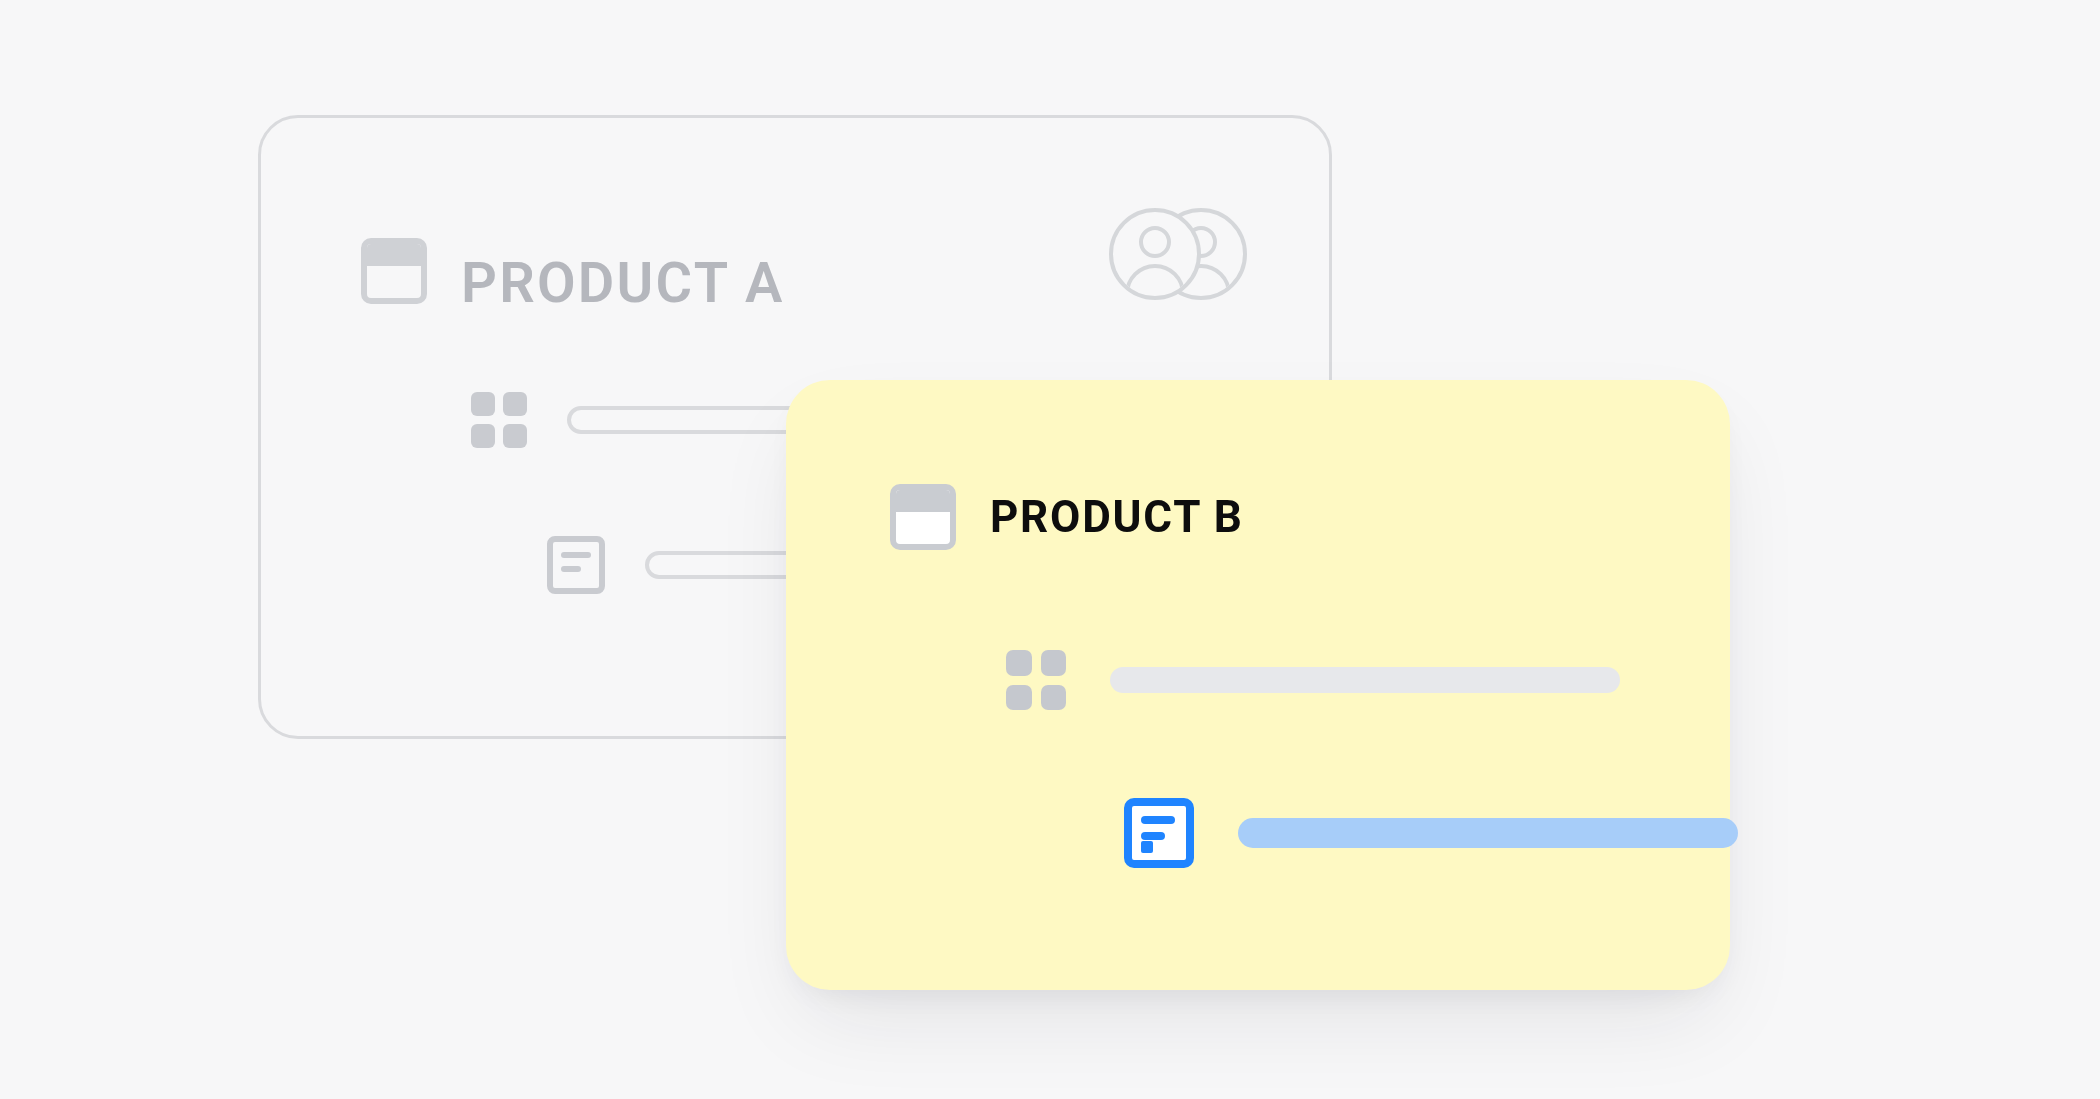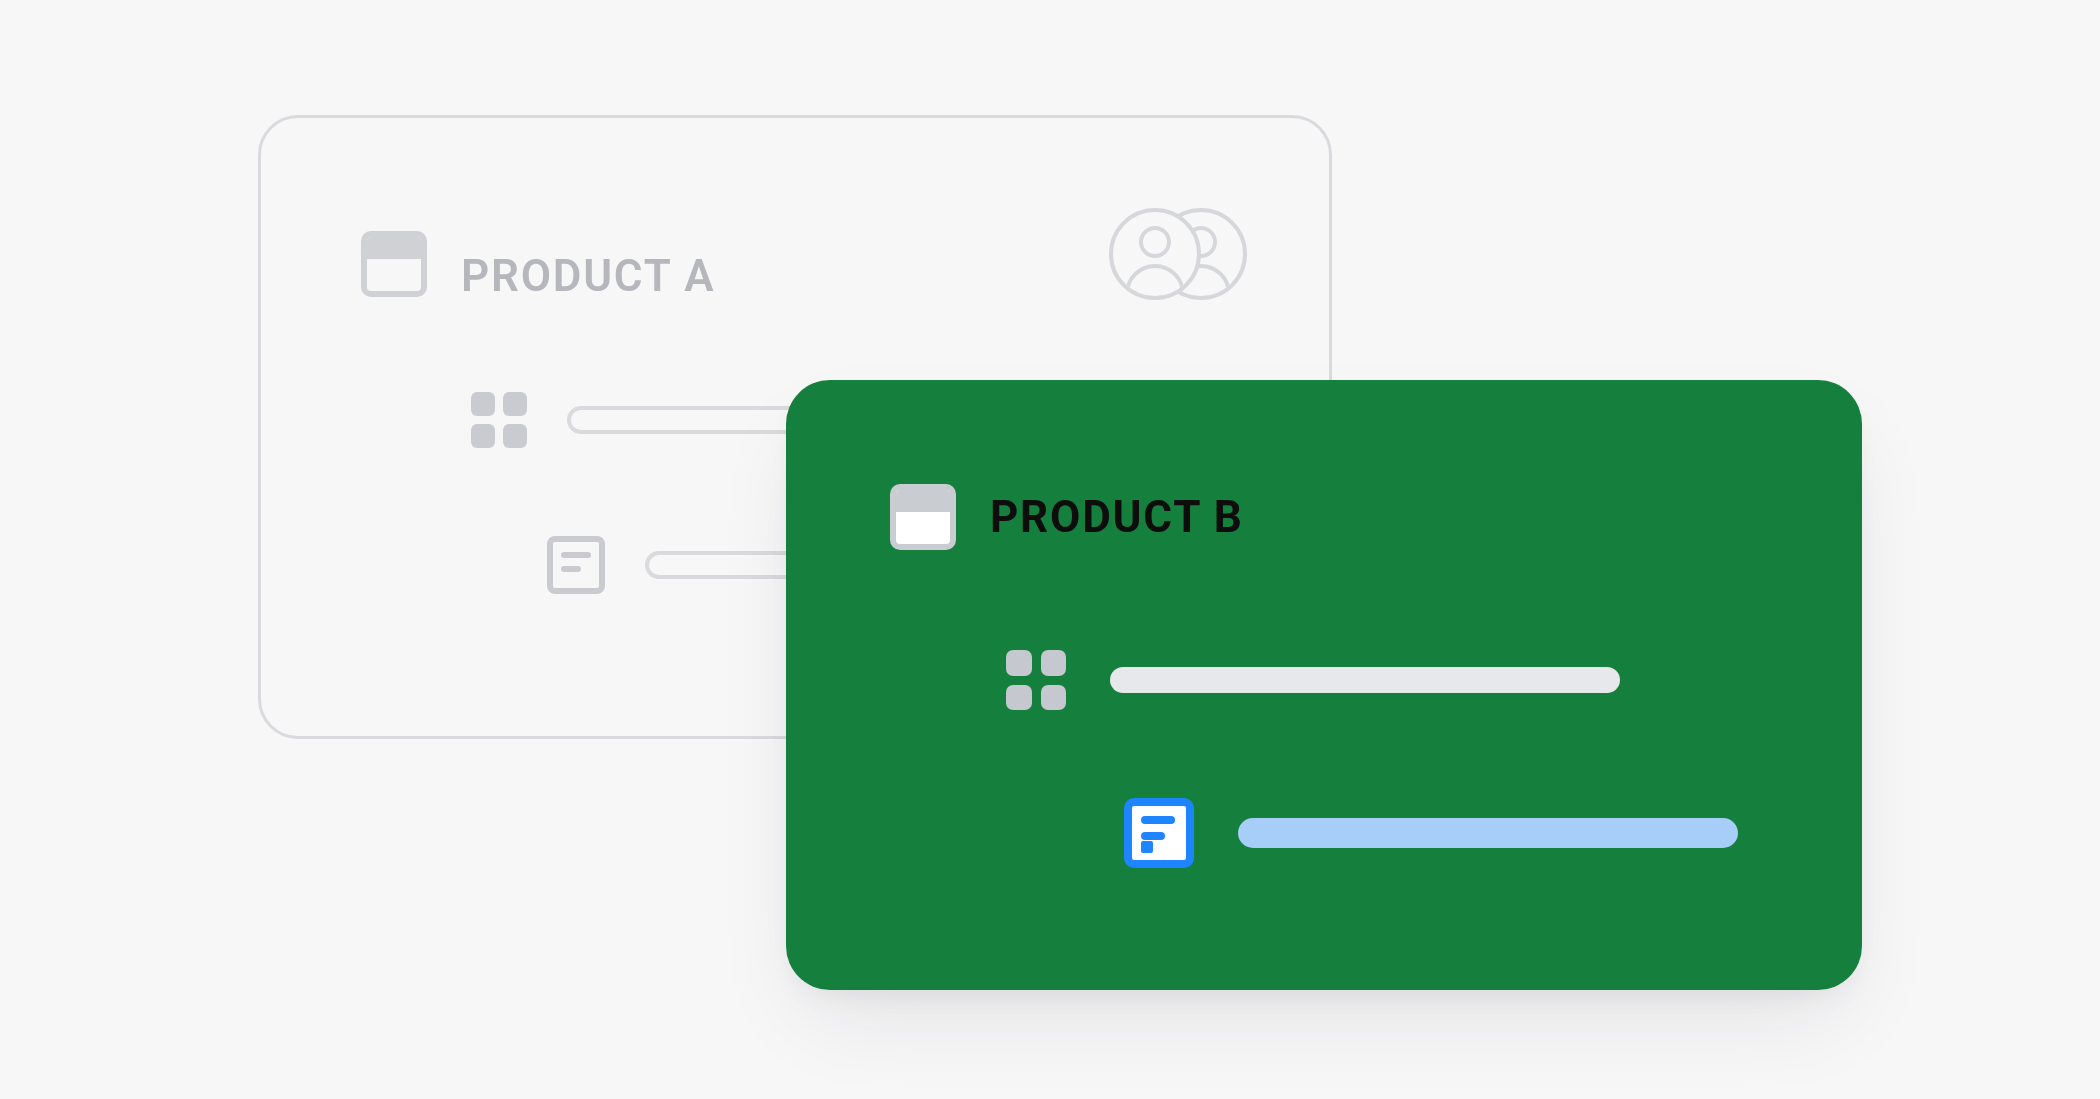--- a/index.html
+++ b/index.html
@@ -26,21 +26,21 @@
   }
   .card-a-header {
     display: flex;
     align-items: center;
     gap: 34px;
     position: absolute;
     left: 100px;
     top: 108px;
   }
   .card-a-title {
-    font-size: 44px;
+    font-size: 56px;
     font-weight: 600;
     letter-spacing: 0.04em;
     color: #b5b7bd;
     margin-top: 24px;
   }
   .window-icon-a {
     width: 66px; height: 66px;
     border: 6px solid #cfd1d5;
     border-radius: 10px;
     position: relative;
@@ -137,23 +137,23 @@
     background: transparent;
   }
   .pill-a.w1 { width: 320px; }
   .pill-a.w2 { width: 220px; }
 
   
   .card-b {
     position: absolute;
     left: 786px;
     top: 380px;
-    width: 1076px;
+    width: 944px;
     height: 610px;
-    background: #15803d;
+    background: #fef9c3;
     border-radius: 44px;
     box-shadow: 0 40px 90px -20px rgba(30,30,40,0.10), 0 12px 30px -12px rgba(30,30,40,0.08);
     padding-left: 12px;
   }
   .card-b-header {
     display: flex;
     align-items: center;
     gap: 34px;
     position: absolute;
     left: 104px;

